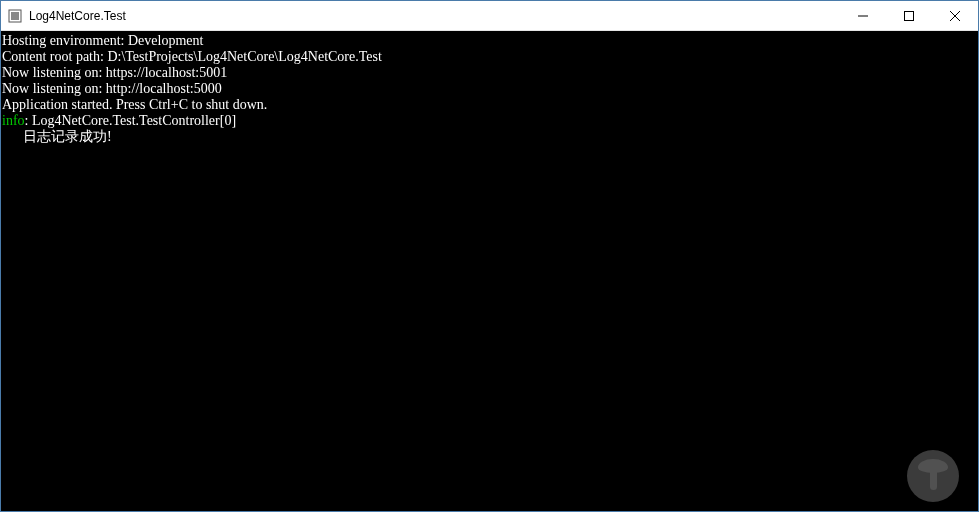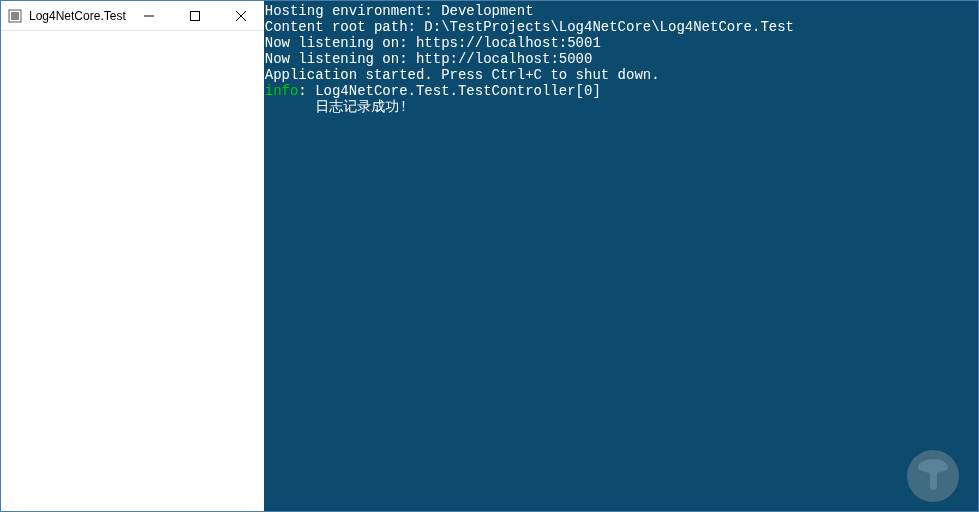--- a/index.html
+++ b/index.html
@@ -14,21 +14,21 @@
       font-family: "Segoe UI", Tahoma, sans-serif;
       overflow: hidden;
       position: relative;
     }
     .window {
       width: 979px;
       height: 512px;
       background: #ffffff;
       border: 1px solid #4a7baa;
       display: flex;
-      flex-direction: row;
+      flex-direction: column;
     }
     .titlebar {
       height: 30px;
       background: #ffffff;
       display: flex;
       align-items: center;
       padding-left: 6px;
       border-bottom: 1px solid #e5e5e5;
     }
     .titlebar-icon {
@@ -56,23 +56,23 @@
       height: 100%;
       display: flex;
       align-items: center;
       justify-content: center;
       font-size: 10px;
       color: #000;
       cursor: pointer;
     }
     .console {
       flex: 1;
-      background: #0c4a6e;
+      background: #000000;
       color: #ffffff;
-      font-family: Liberation Mono, monospace;
+      font-family: Liberation Serif, serif;
       font-size: 14px;
       line-height: 16px;
       padding: 2px 0 0 1px;
       overflow: hidden;
       white-space: pre;
     }
     .console .line {
       white-space: pre;
     }
     .console .info {

